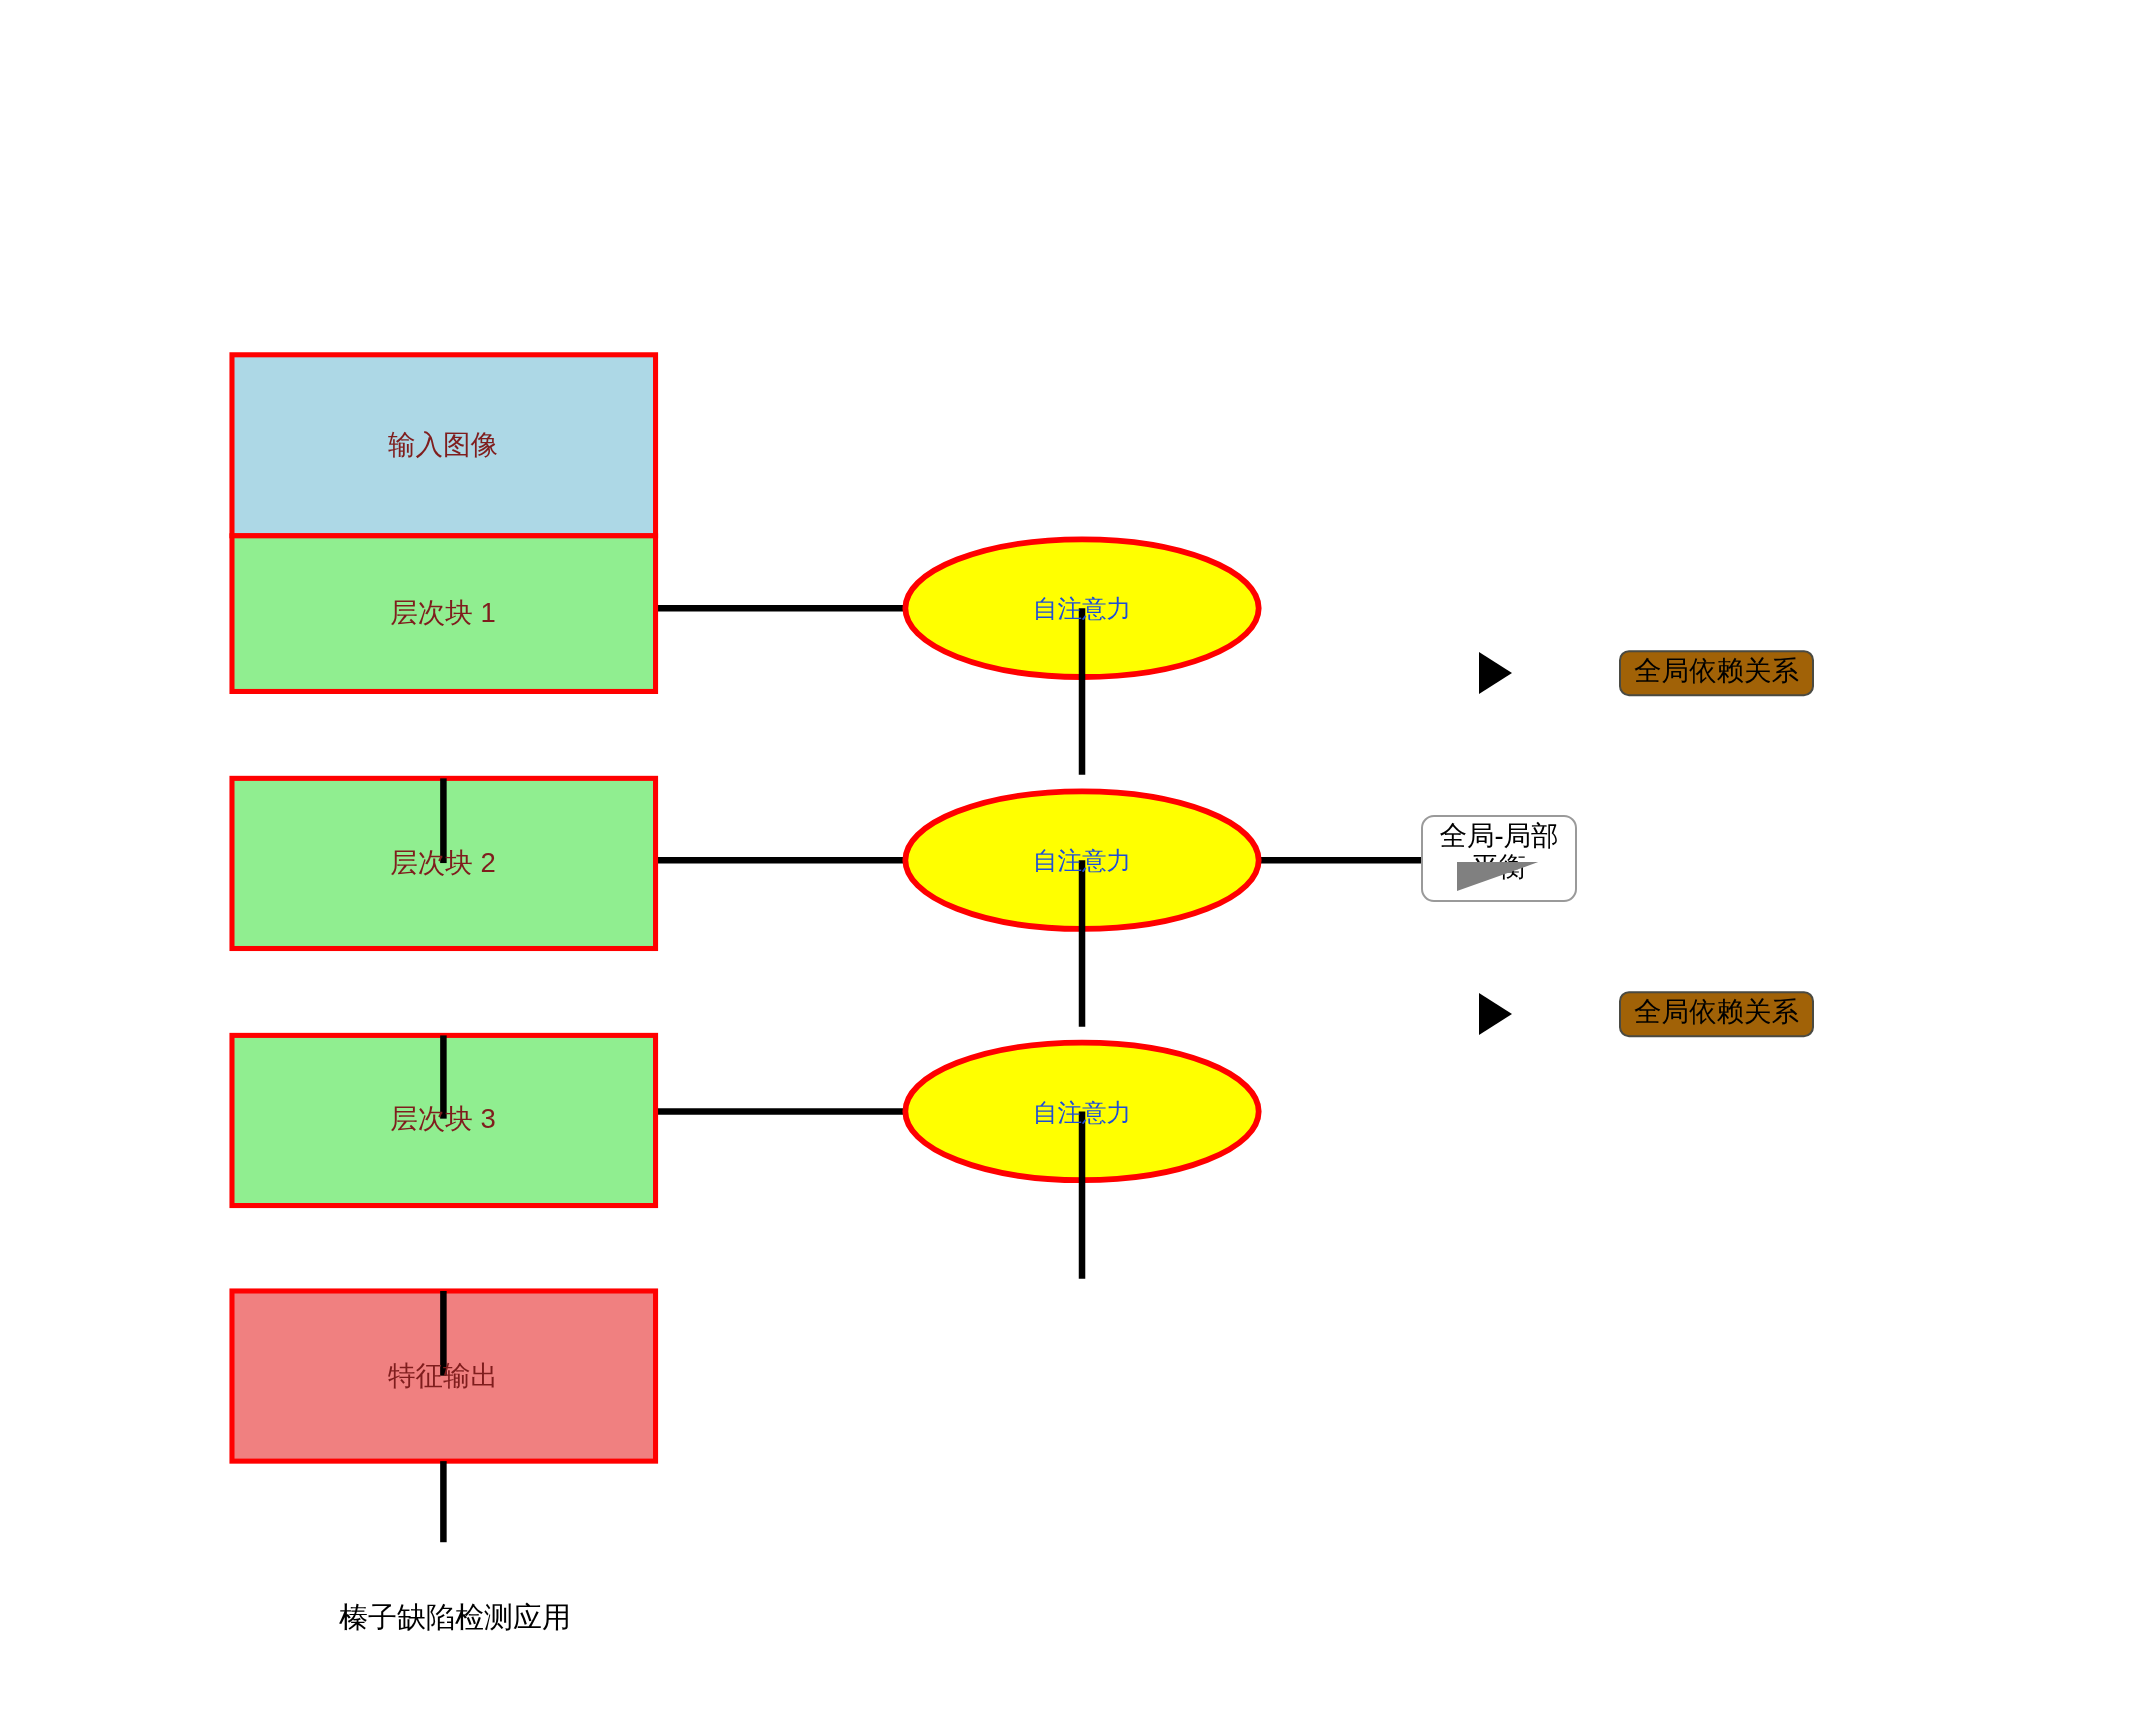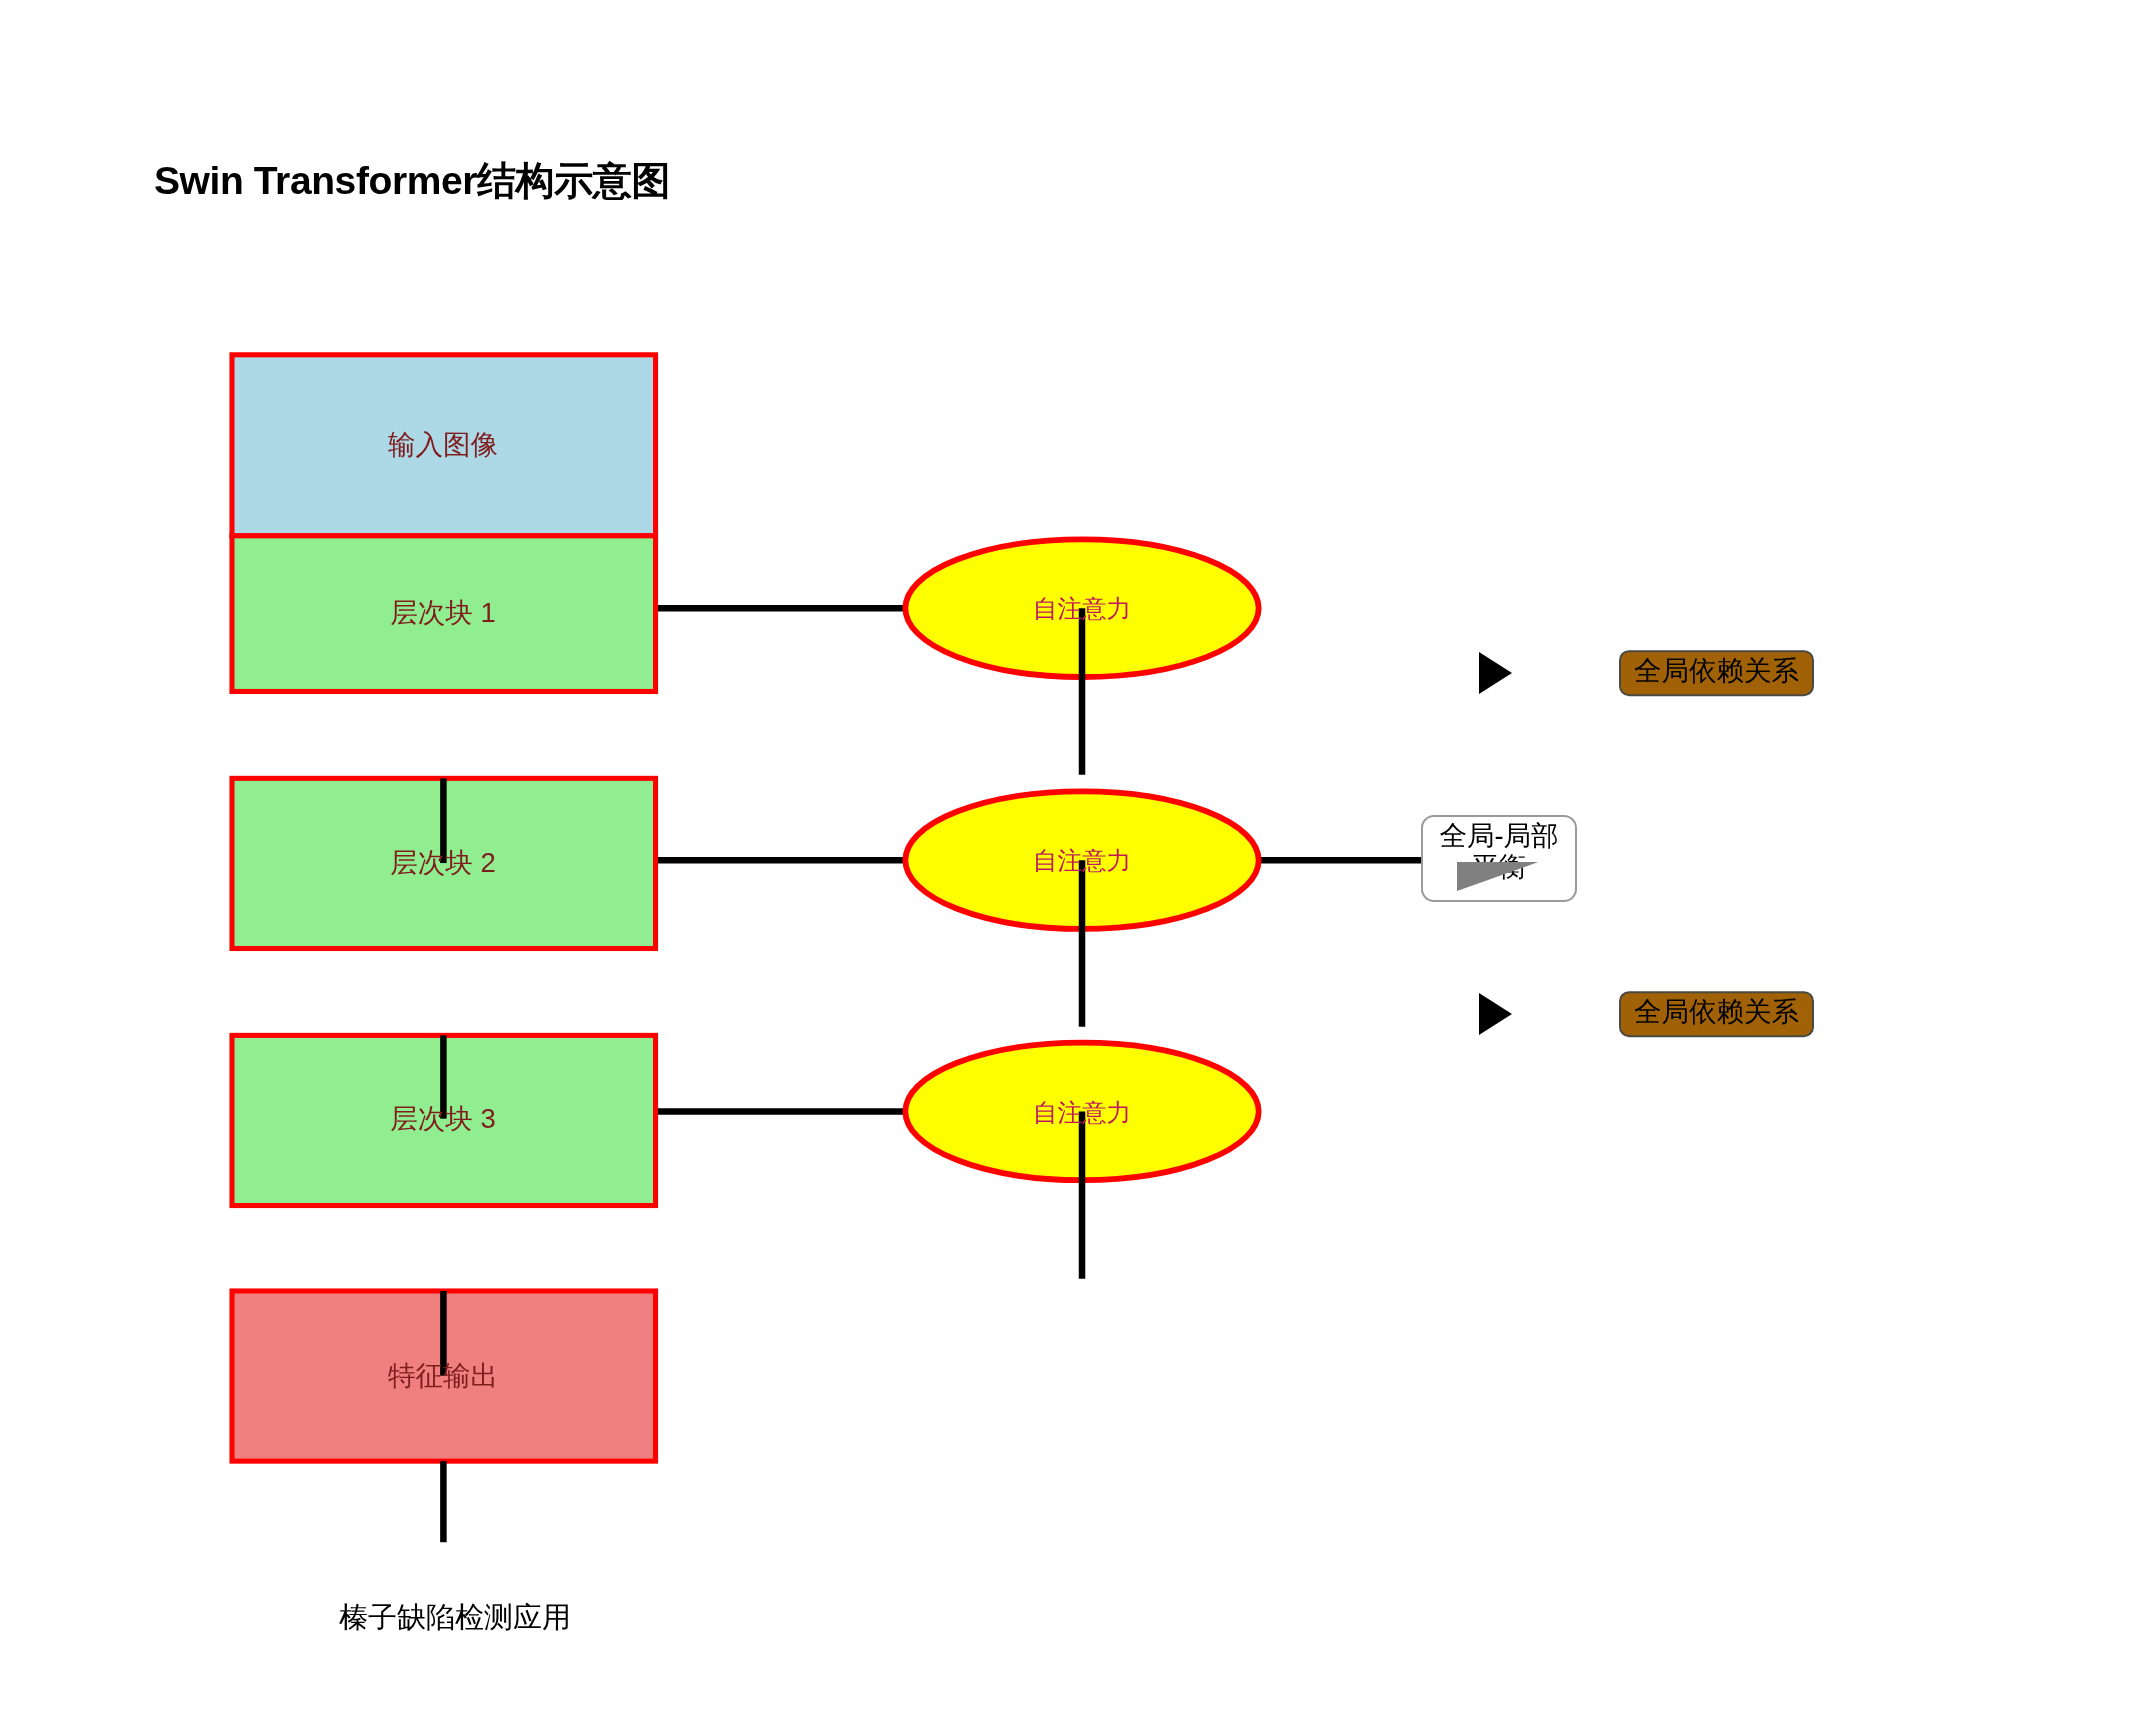--- a/index.html
+++ b/index.html
@@ -39,21 +39,21 @@
     font-size: 27.5px;
     color: #7f1d1d;
     white-space: nowrap;
     text-align: center;
     transform: translate(-50%, -50%);
     pointer-events: none;
   }
   .ellipse-label {
     position: absolute;
     font-size: 24.6px;
-    color: #be185d;
+    color: #1d4ed8;
     white-space: nowrap;
     text-align: center;
     transform: translate(-50%, -50%);
     pointer-events: none;
   }
   .caption-text {
     position: absolute;
     font-size: 29px;
     color: #000000;
     white-space: nowrap;
@@ -95,21 +95,20 @@
   .cursor-arrow {
     position: absolute;
     pointer-events: none;
   }
 </style>
 </head>
 <body>
 
 <div id="canvas">
 
-  <div class="title-text">Swin Transformer结构示意图</div>
 
   <svg id="diagram-svg" viewBox="0 0 2970 2370" xmlns="http://www.w3.org/2000/svg">
 
     <g id="edges">
 
       <line x1="905" y1="840" x2="1494" y2="840" stroke="#000000" stroke-width="9"></line>
 
       <line x1="905" y1="1188" x2="1494" y2="1188" stroke="#000000" stroke-width="9"></line>
 
       <line x1="905" y1="1535" x2="1494" y2="1535" stroke="#000000" stroke-width="9"></line>

